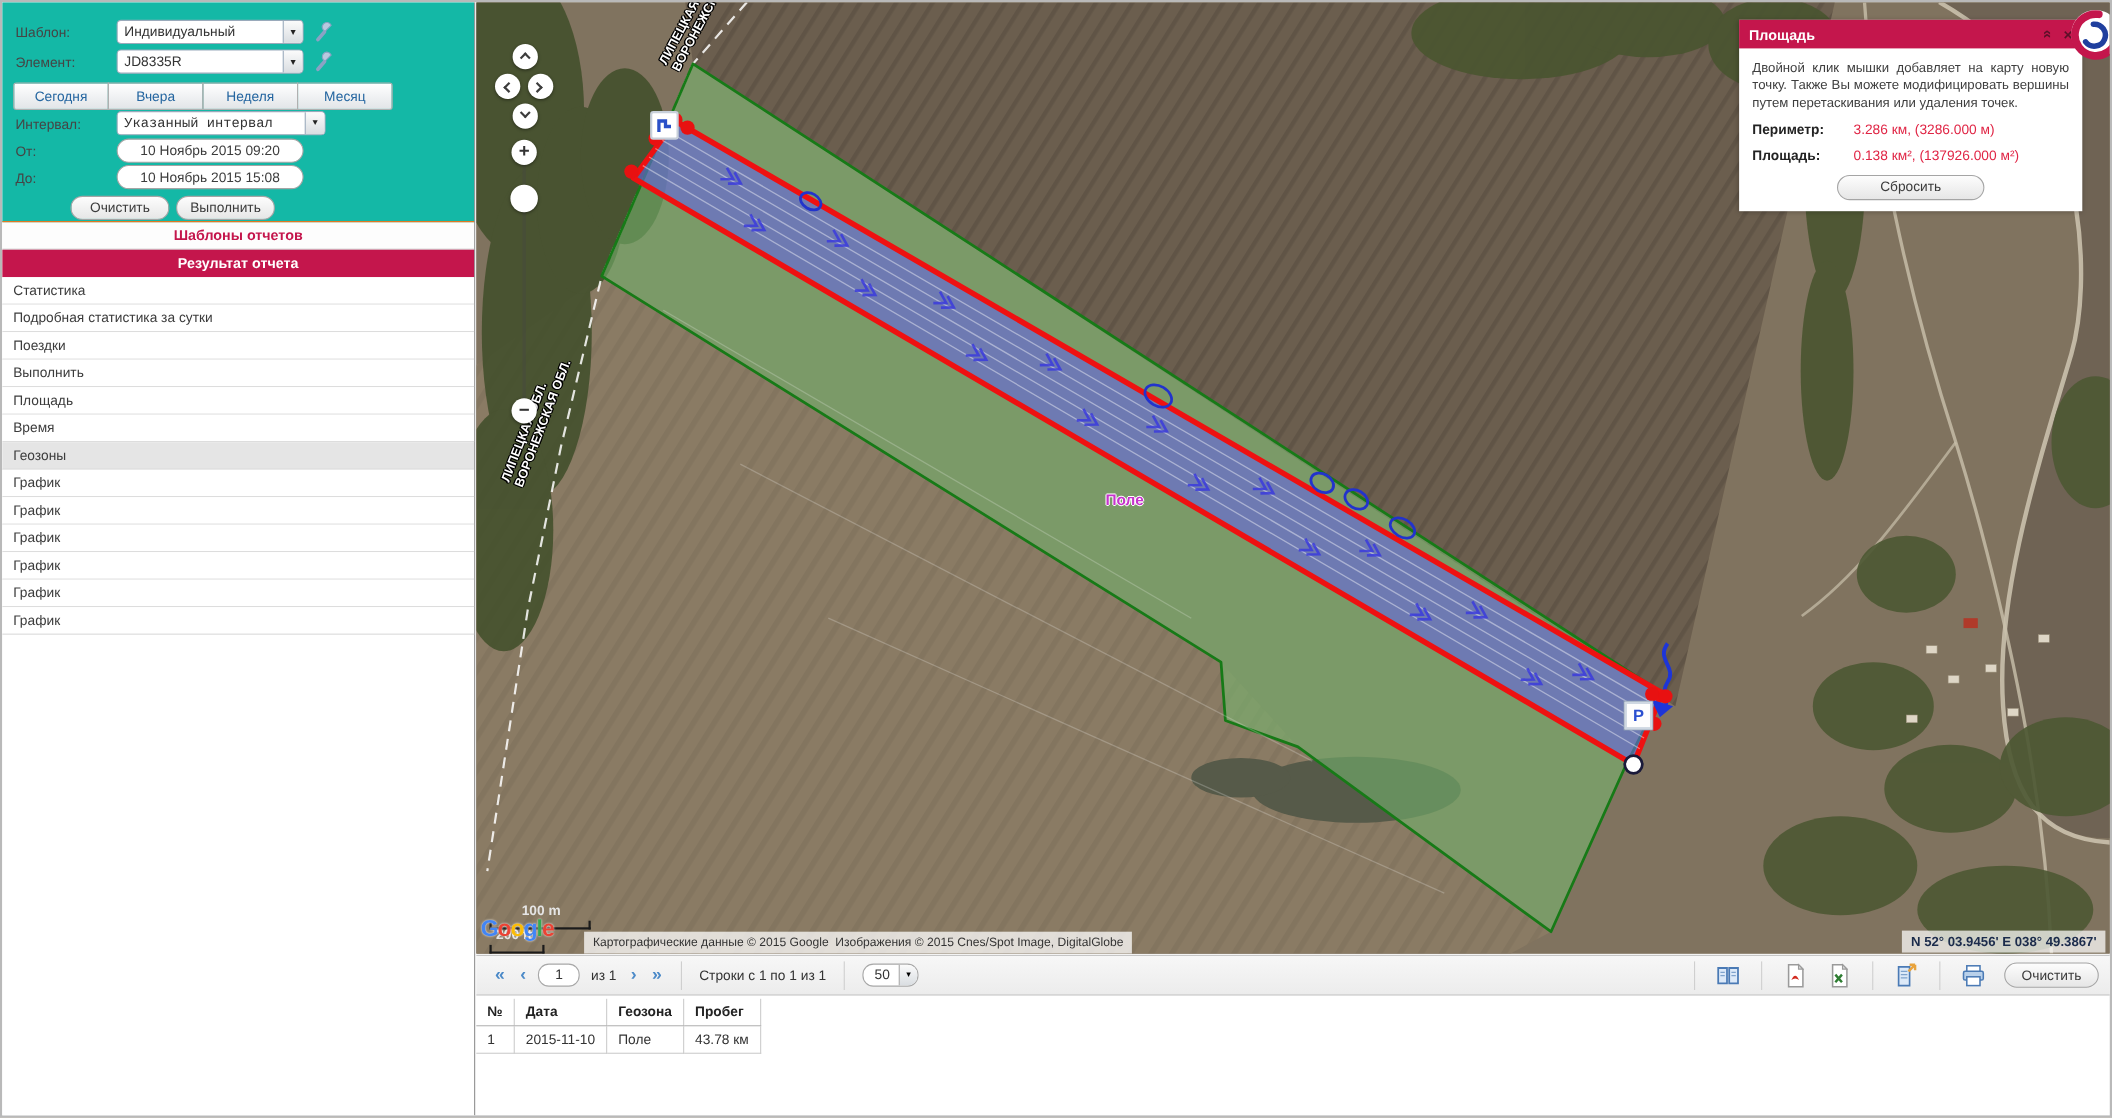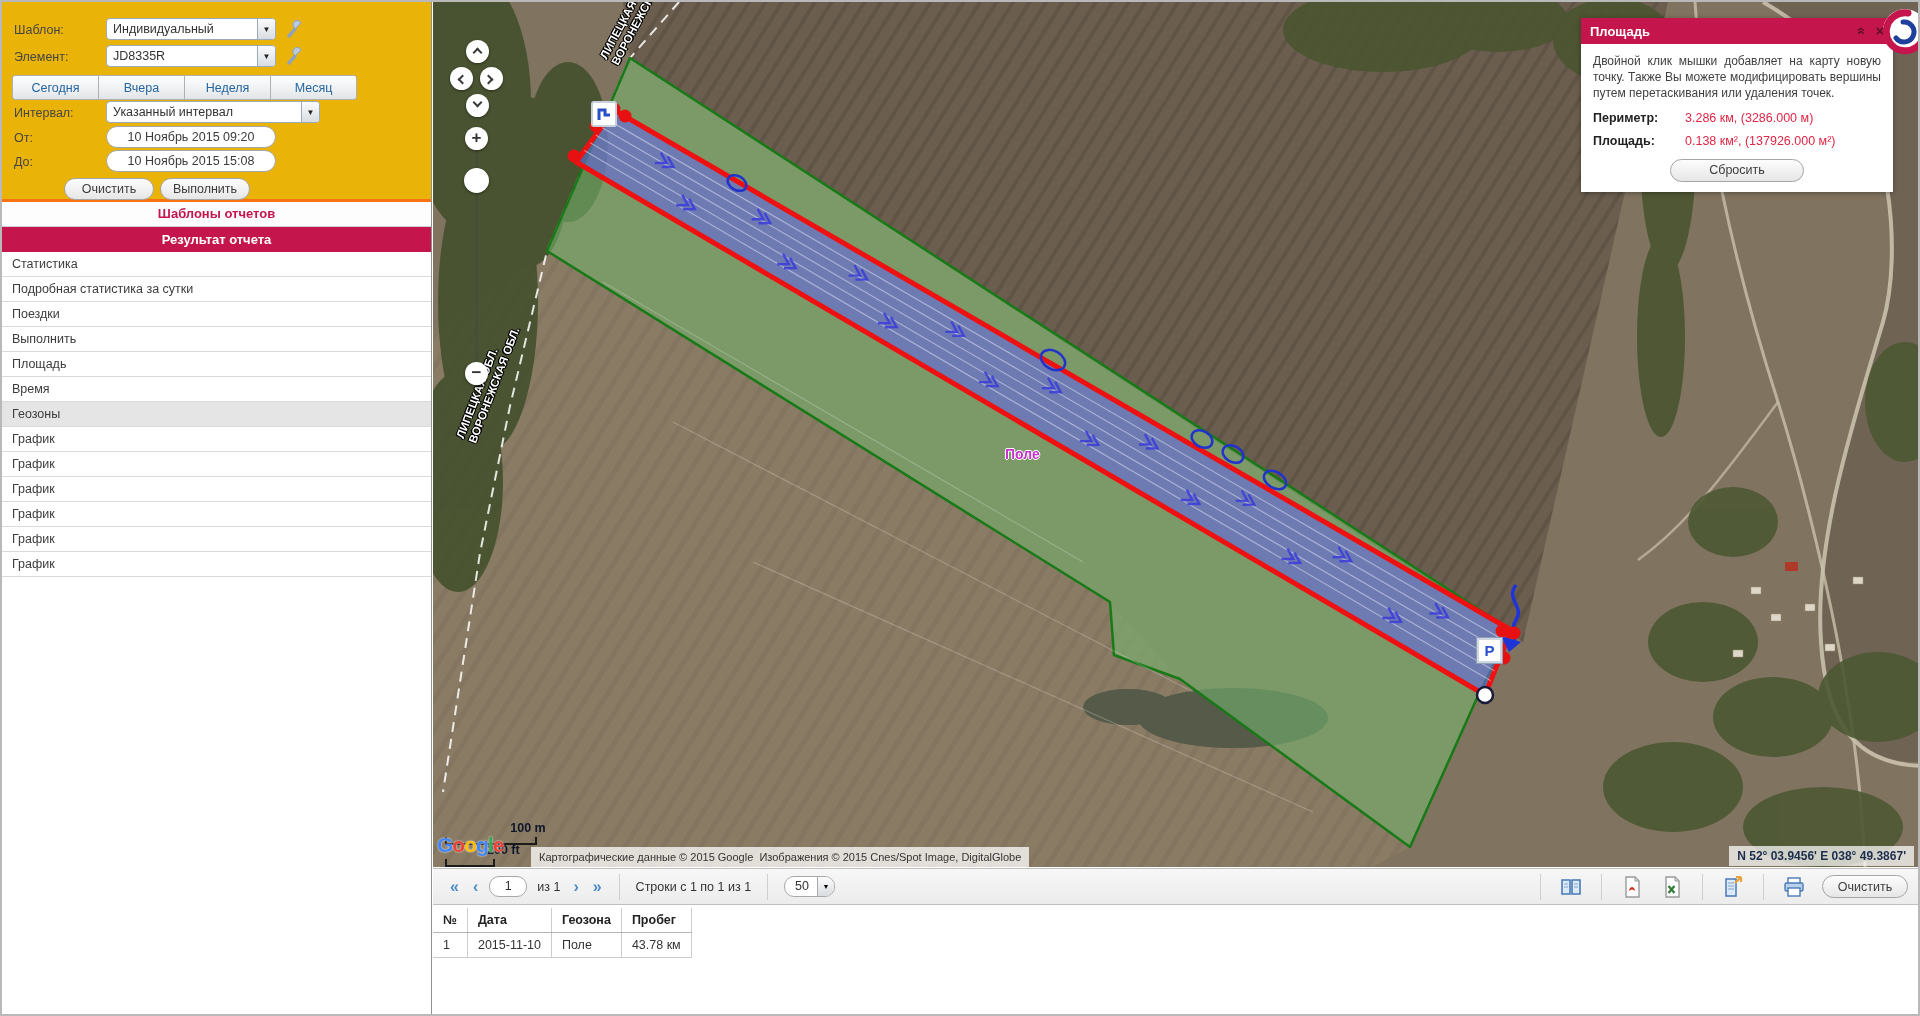--- a/index.html
+++ b/index.html
@@ -5,21 +5,21 @@
   * { margin:0; padding:0; box-sizing:border-box; }
   html,body { width:1920px; height:1016px; }
   body {
     font-family:"Liberation Sans", sans-serif;
     background:#fff; position:relative;
     border:2px solid #b9b9b9; overflow:hidden;
   }
   
   #sidebar { position:absolute; left:0; top:0; width:430px; height:1012px;
     background:#fff; border-right:1px solid #8f8f8f; }
-  .form-area { position:relative; height:200px; border-bottom:3px solid #f97316; background:#eab308; }
+  .form-area { position:relative; height:200px; border-bottom:1px solid #f97316; background:#14b8a6; }
   .flabel { position:absolute; font-size:12.5px; color:#454545; }
   .combo { position:absolute; height:22px; display:flex; align-items:stretch;
     border:1px solid #9aaabb; border-radius:4px; background:#fff; overflow:hidden; }
   .combo .val { flex:1; font-size:12.5px; color:#333; padding:3px 6px; white-space:nowrap; overflow:hidden; }
   .combo .btn { width:18px; border-left:1px solid #9aaabb;
     background:linear-gradient(#fbfbfb,#d9dde1); display:flex; align-items:center; justify-content:center;
     font-size:8px; color:#222; }
   .wrench { position:absolute; width:20px; height:20px; }
   .tabbar { position:absolute; left:10px; top:73px; display:flex; }
   .tabbtn { width:87px; height:25px; border:1px solid #b0b0b0; margin-left:-1px;
@@ -57,21 +57,21 @@
     border-left:2px solid #3c3c3c; border-top:2px solid #3c3c3c; }
   .chev.up { transform:rotate(45deg); }
   .chev.down { transform:rotate(225deg); top:5px; }
   .chev.lft { transform:rotate(-45deg); left:9px; }
   .chev.rgt { transform:rotate(135deg); left:5px; }
   .zoomtxt { font-size:17px; font-weight:bold; color:#333; text-align:center; line-height:21px; }
   #slider-track { position:absolute; left:42px; top:148px; width:3px; height:218px; background:rgba(70,70,70,.35); }
   #slider-handle { position:absolute; left:31px; top:166px; width:25px; height:25px; border-radius:50%;
     background:#fff; box-shadow:0 1px 3px rgba(0,0,0,.45); }
   
-  .scale-text { position:absolute; font-size:12.5px; font-weight:bold; color:#0f172a;margin-left:36px; }
+  .scale-text { position:absolute; font-size:12.5px; font-weight:bold; color:#e5e5e5; }
   .sbar { position:absolute; height:8px; border:2px solid #1b1b1b; border-top:none; }
   #google-logo { position:absolute; left:4px; top:831px; font-size:21px; font-weight:bold; letter-spacing:-1px;
     text-shadow:0 0 2px #fff; }
   #attrib { position:absolute; left:98px; top:845px; height:20px; line-height:20px; padding:0 8px;
     background:rgba(255,255,255,.75); font-size:11px; color:#333; white-space:nowrap; }
   #coords { position:absolute; right:4px; top:844px; height:20px; line-height:20px; padding:0 8px;
     background:rgba(255,255,255,.72); font-size:12px; font-weight:bold; color:#1c2c4c; }
   
   #popup { position:absolute; left:1148px; top:16px; width:312px; background:#fff;
     box-shadow:0 1px 5px rgba(0,0,0,.35); }
@@ -140,21 +140,21 @@
     </svg>
 
     <div class="tabbar">
       <div class="tabbtn">Сегодня</div>
       <div class="tabbtn">Вчера</div>
       <div class="tabbtn">Неделя</div>
       <div class="tabbtn">Месяц</div>
     </div>
 
     <div class="flabel" style="left:12px; top:104px;">Интервал:</div>
-    <div class="combo" style="left:104px; top:99px; width:214px;">
+    <div class="combo" style="left:104px; top:99px; width:190px;font-family:Liberation Mono, monospace;">
       <div class="val">Указанный интервал</div>
       <div class="btn">▼</div>
     </div>
 
     <div class="flabel" style="left:12px; top:129px;">От:</div>
     <div class="pill" style="left:104px; top:124px; width:170px;">10 Ноябрь 2015 09:20</div>
 
     <div class="flabel" style="left:12px; top:153px;">До:</div>
     <div class="pill" style="left:104px; top:148px; width:170px;">10 Ноябрь 2015 15:08</div>
 

